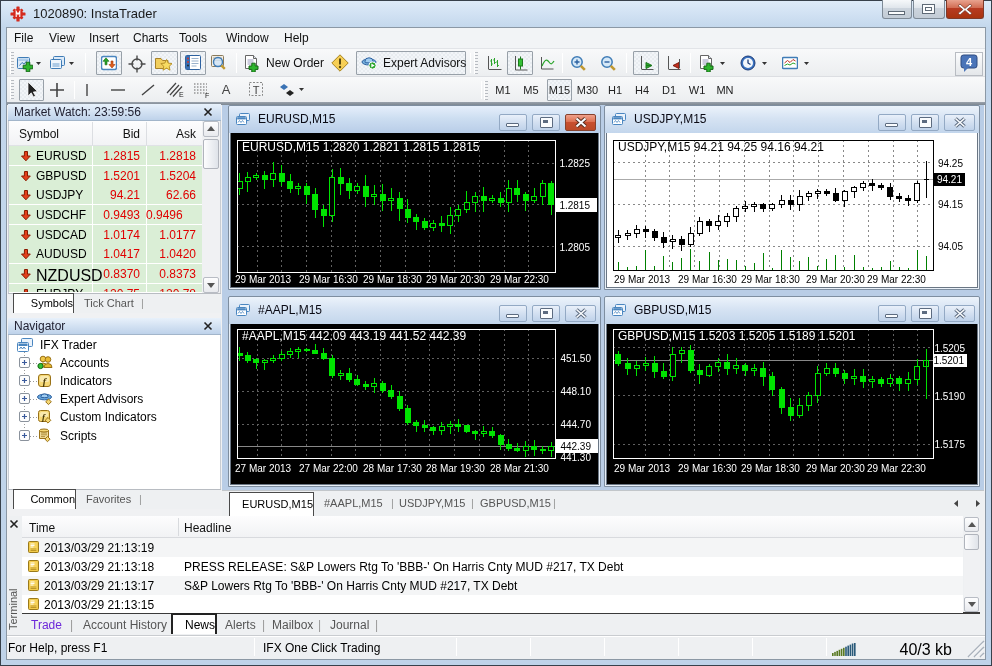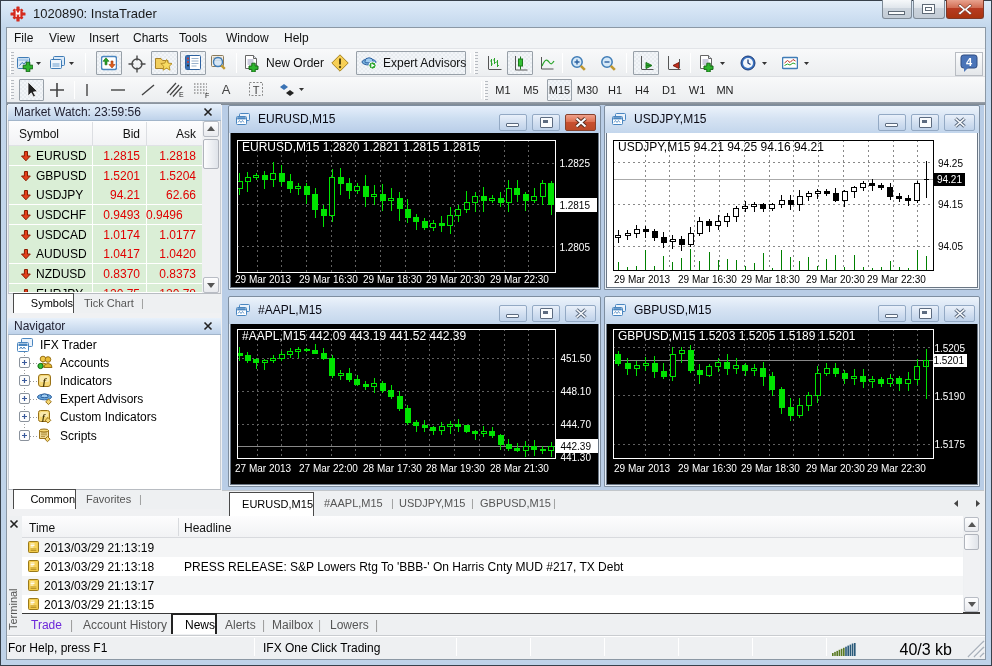--- a/index.html
+++ b/index.html
@@ -329,21 +329,21 @@
     <div class="abs" style="left:27px;top:3px;font-size:12px;color:#000">AUDUSD</div>
     <div class="abs" style="left:83px;top:3px;width:48px;text-align:right;font-size:12px;color:#e00000">1.0417</div>
     <div class="abs" style="left:137px;top:3px;width:50px;text-align:right;font-size:12px;color:#e00000">1.0420</div>
   </div>
 <div class="abs" style="left:9px;top:264px;width:193px;height:20px;background:#daeed6;border-bottom:1px solid #fff;overflow:hidden">
     <div class="abs" style="left:83px;top:0;width:1px;height:20px;background:#fff"></div>
     <div class="abs" style="left:137px;top:0;width:1px;height:20px;background:#fff"></div>
     <svg style="position:absolute;left:11px;top:4px;" width="12" height="11" viewBox="0 0 12 11">
       <path d="M5.5,1.5 h3 v4.5 h2.8 L6.9,10.8 L2.5,6 h2.8 z" fill="#e2401c" stroke="#8a1a00" transform="translate(-1,0)"></path>
     </svg>
-    <div class="abs" style="left:27px;top:3px;font-size:12px;color:#000">NZDUSD</div>
+    <div class="abs" style="left:27px;top:3px;font-size:16px;color:#000">NZDUSD</div>
     <div class="abs" style="left:83px;top:3px;width:48px;text-align:right;font-size:12px;color:#e00000">0.8370</div>
     <div class="abs" style="left:137px;top:3px;width:50px;text-align:right;font-size:12px;color:#e00000">0.8373</div>
   </div>
 <div class="abs" style="left:9px;top:284px;width:193px;height:9px;background:#daeed6;border-bottom:1px solid #fff;overflow:hidden">
     <div class="abs" style="left:83px;top:0;width:1px;height:20px;background:#fff"></div>
     <div class="abs" style="left:137px;top:0;width:1px;height:20px;background:#fff"></div>
     <svg style="position:absolute;left:11px;top:4px;" width="12" height="11" viewBox="0 0 12 11">
       <path d="M5.5,1.5 h3 v4.5 h2.8 L6.9,10.8 L2.5,6 h2.8 z" fill="#e2401c" stroke="#8a1a00" transform="translate(-1,0)"></path>
     </svg>
     <div class="abs" style="left:27px;top:3px;font-size:12px;color:#000">EURJPY</div>
@@ -1028,20 +1028,21 @@
     <div class="abs" style="left:162px;top:3px;font-size:12px">PRESS RELEASE: S&amp;P Lowers Rtg To 'BBB-' On Harris Cnty MUD #217, TX Debt</div>
   </div>
 <div class="abs" style="left:22px;top:576px;width:941px;height:19px;background:#f4f5f6;overflow:hidden">
     <svg style="position:absolute;left:6px;top:3px;" width="11" height="12" viewBox="0 0 11 12">
       <rect x="0.5" y="0.5" width="10" height="11" rx="1" fill="#eec23c" stroke="#9a7a1a"></rect>
       <rect x="1.5" y="1.5" width="8" height="9" fill="#f6d35c"></rect>
       <path d="M2.5,3 h4 M2.5,4.5 h4 M2.5,6 h3" stroke="#fff" stroke-width="0.9"></path>
       <path d="M2.5,8 h6 M2.5,9.5 h6" stroke="#b89020" stroke-width="0.9"></path>
     </svg>
     <div class="abs" style="left:22px;top:3px;font-size:12px">2013/03/29 21:13:17</div>
+    <div class="abs" style="left:162px;top:3px;font-size:12px">S&amp;P Lowers Rtg To 'BBB-' On Harris Cnty MUD #217, TX Debt</div>
   </div>
 <div class="abs" style="left:22px;top:595px;width:941px;height:18px;background:#fff;overflow:hidden">
     <svg style="position:absolute;left:6px;top:3px;" width="11" height="12" viewBox="0 0 11 12">
       <rect x="0.5" y="0.5" width="10" height="11" rx="1" fill="#eec23c" stroke="#9a7a1a"></rect>
       <rect x="1.5" y="1.5" width="8" height="9" fill="#f6d35c"></rect>
       <path d="M2.5,3 h4 M2.5,4.5 h4 M2.5,6 h3" stroke="#fff" stroke-width="0.9"></path>
       <path d="M2.5,8 h6 M2.5,9.5 h6" stroke="#b89020" stroke-width="0.9"></path>
     </svg>
     <div class="abs" style="left:22px;top:3px;font-size:12px">2013/03/29 21:13:15</div>
   </div>
@@ -1057,21 +1058,21 @@
     </svg>
   </div>
 <div class="abs" style="left:31px;top:618px;font-size:12px;color:#6d28d9">Trade</div>
 <div class="abs" style="left:70px;top:618px;font-size:12px;color:#999">|</div>
 <div class="abs" style="left:83px;top:618px;font-size:12px;color:#555">Account History</div>
 <div class="atab" style="left:171px;top:613px;width:46px;height:21px;line-height:20px;font-size:12px;border-width:2px;border-color:#222">News</div>
 <div class="abs" style="left:225px;top:618px;font-size:12px;color:#555">Alerts</div>
 <div class="abs" style="left:262px;top:618px;font-size:12px;color:#999">|</div>
 <div class="abs" style="left:272px;top:618px;font-size:12px;color:#555">Mailbox</div>
 <div class="abs" style="left:318px;top:618px;font-size:12px;color:#999">|</div>
-<div class="abs" style="left:330px;top:618px;font-size:12px;color:#555">Lowers</div>
+<div class="abs" style="left:330px;top:618px;font-size:12px;color:#555">Journal</div>
 <div class="abs" style="left:375px;top:618px;font-size:12px;color:#999">|</div>
 <div class="abs" style="left:7px;top:635px;width:978px;height:24px;background:#eef0f2;border-top:1px solid #c9ccd0;box-shadow:inset 0 1px 0 #fff"></div>
 <div class="abs" style="left:8px;top:641px;font-size:12px">For Help, press F1</div>
 <div class="abs" style="left:254px;top:638px;width:1px;height:18px;background:#c2c6ca;border-right:1px solid #fff"></div>
 <div class="abs" style="left:456px;top:638px;width:1px;height:18px;background:#c2c6ca;border-right:1px solid #fff"></div>
 <div class="abs" style="left:530px;top:638px;width:1px;height:18px;background:#c2c6ca;border-right:1px solid #fff"></div>
 <div class="abs" style="left:604px;top:638px;width:1px;height:18px;background:#c2c6ca;border-right:1px solid #fff"></div>
 <div class="abs" style="left:678px;top:638px;width:1px;height:18px;background:#c2c6ca;border-right:1px solid #fff"></div>
 <div class="abs" style="left:752px;top:638px;width:1px;height:18px;background:#c2c6ca;border-right:1px solid #fff"></div>
 <div class="abs" style="left:826px;top:638px;width:1px;height:18px;background:#c2c6ca;border-right:1px solid #fff"></div>

